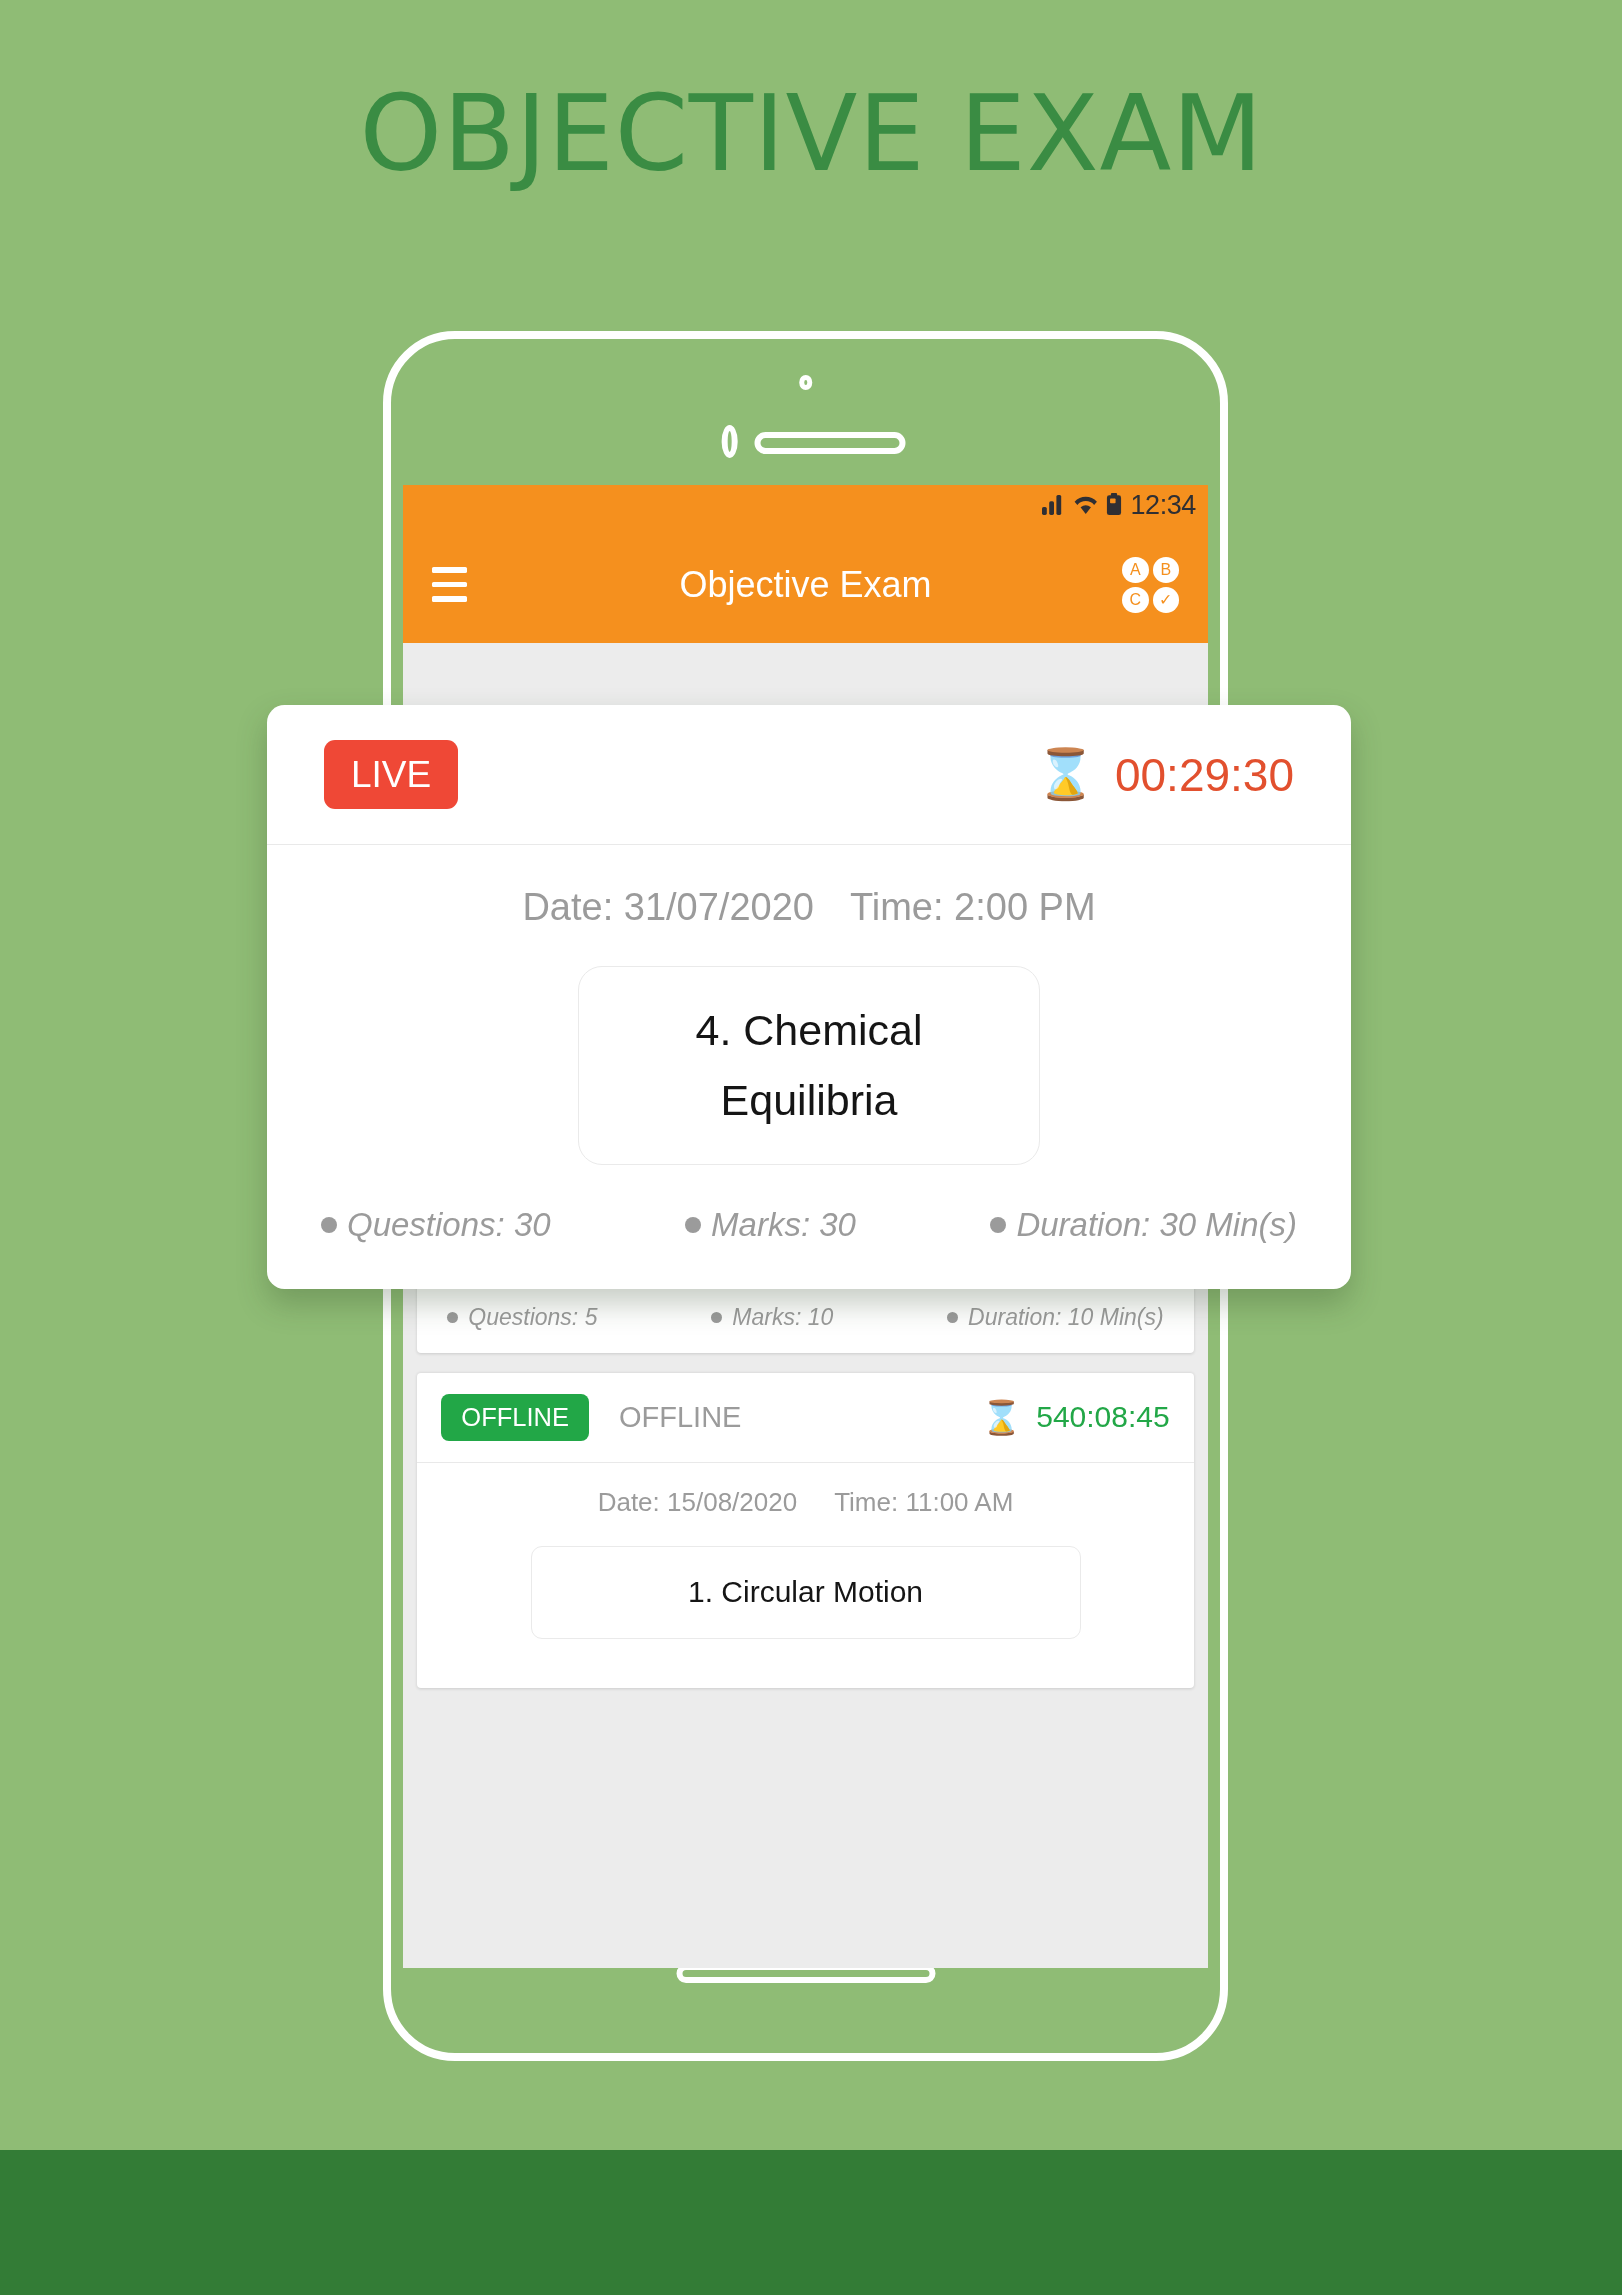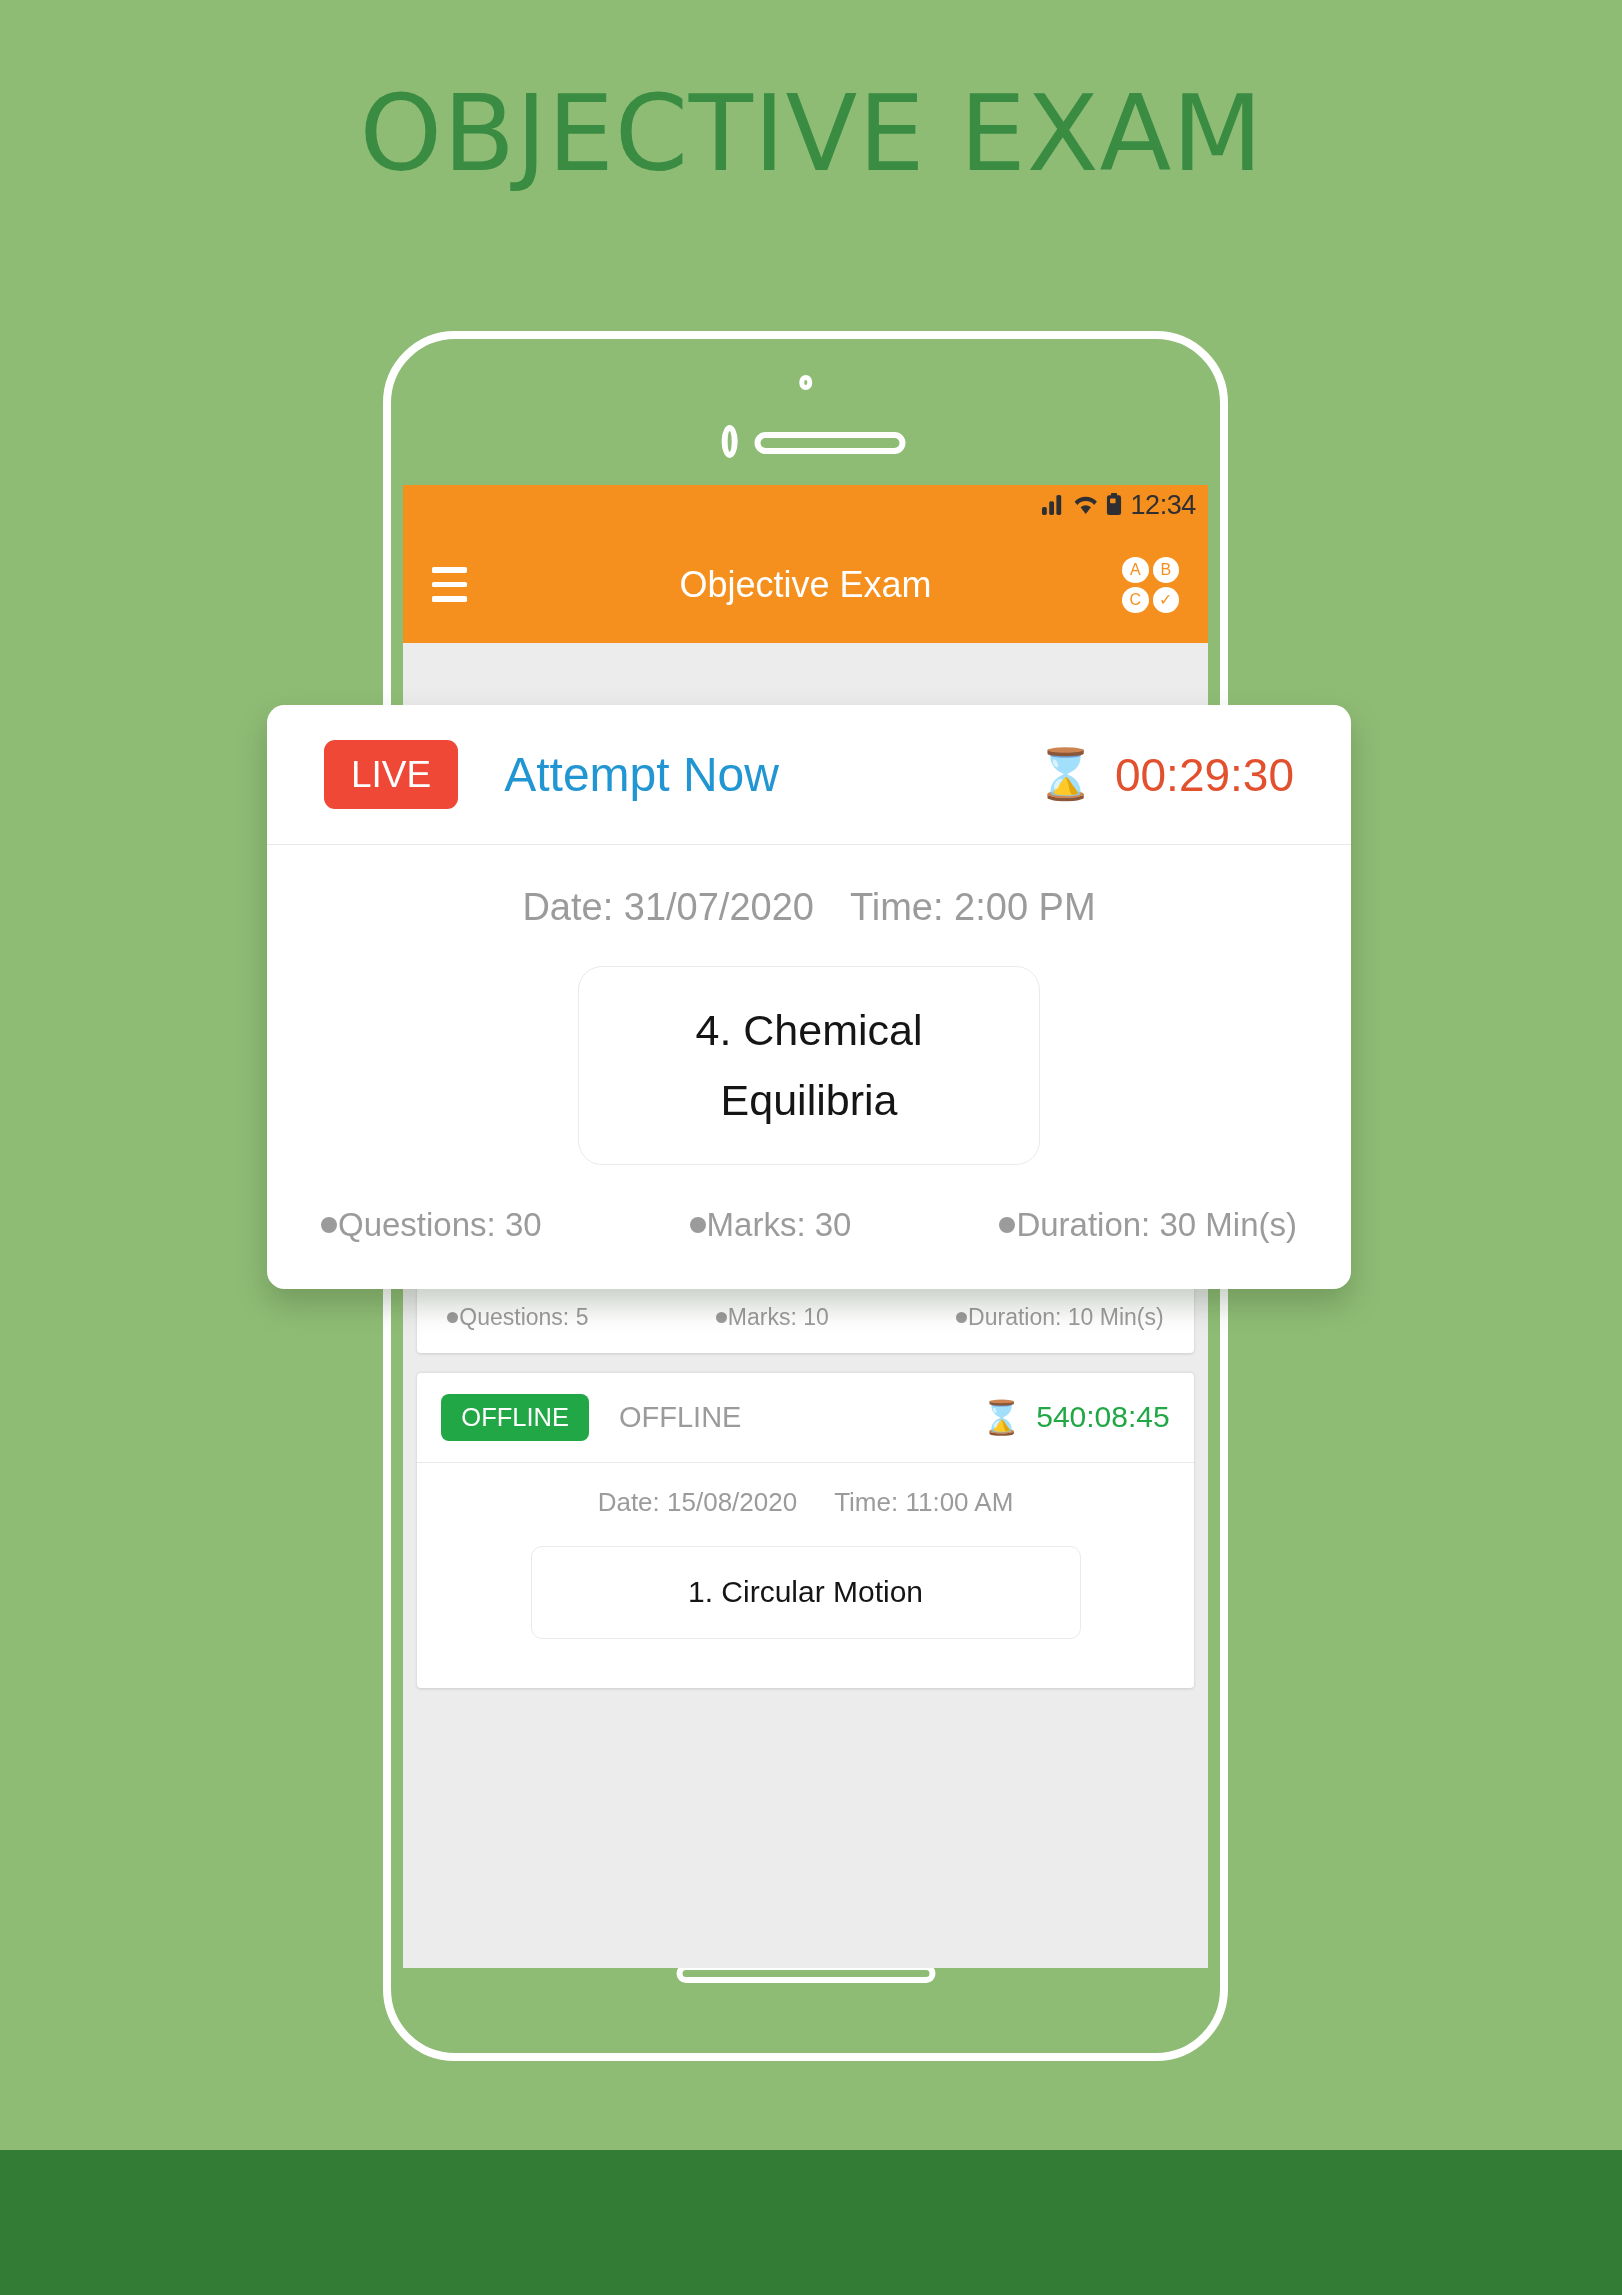--- a/index.html
+++ b/index.html
@@ -255,21 +255,21 @@
     font-size: 30px;
     line-height: 1.62;
   }
   .stats-row {
     display: flex;
     justify-content: space-between;
     padding: 0 11px;
     color: #9b9b9b;
     font-size: 23px;
   }
-  .stat { display: flex; align-items: center; gap: 1px; white-space: nowrap; }
+  .stat { display: flex; align-items: center; gap: 10px; white-space: nowrap; font-style: italic; }
   .stat .dot {
     width: 11px; height: 11px; border-radius: 50%;
     background: #9b9b9b; display: inline-block;
   }
 
   
   #overlay-card {
     position: absolute;
     left: 267px;
     top: 705px;
@@ -418,21 +418,20 @@
         <div class="subject-box">1. Circular Motion</div>
       </div>
     </div>
 
   </div>
 </div>
 
 <div id="overlay-card">
   <div class="card-head">
     <span class="badge live">LIVE</span>
-    <span class="attempt-link">Attempt Now</span>
     <span class="card-timer">
       <span class="hourglass-icon">⌛</span>
       <span class="timer-red">00:29:30</span>
     </span>
   </div>
   <div class="card-body">
     <div class="datetime-row">
       <span>Date: 31/07/2020</span>
       <span>Time: 2:00 PM</span>
     </div>

